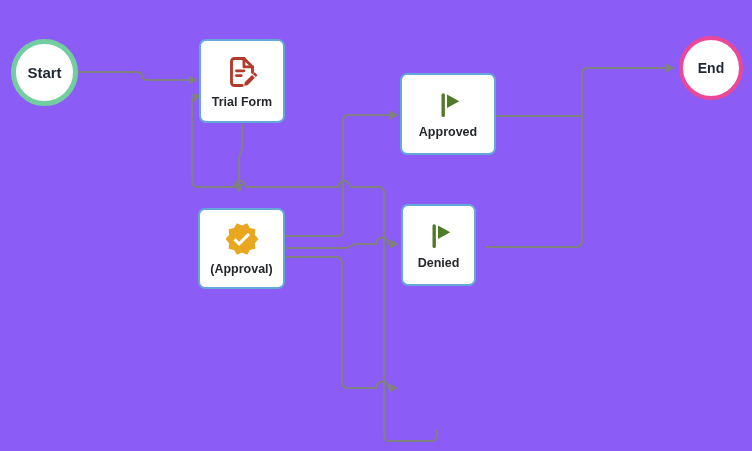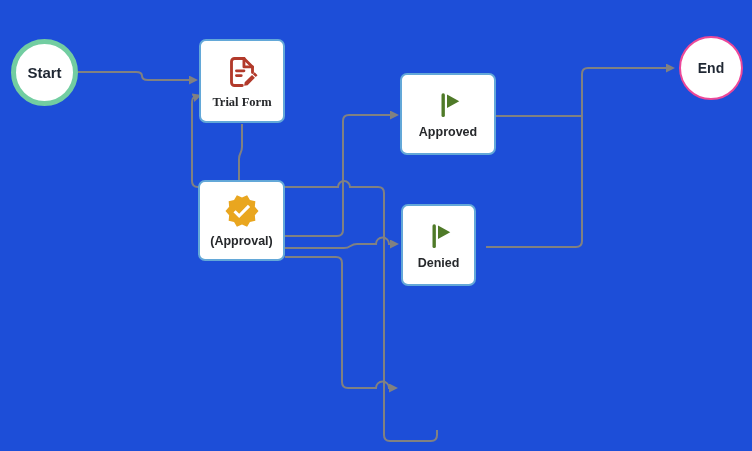--- a/index.html
+++ b/index.html
@@ -1,38 +1,38 @@
 <!DOCTYPE html>
 <html><head>
 <meta charset="utf-8">
 <style>
   html,body{margin:0;padding:0;background:#ffffff;}
   .canvas{
-    position:relative;width:752px;height:451px;background:#1d4ed8;overflow:hidden;
+    position:relative;width:752px;height:451px;background:#8b5cf6;overflow:hidden;
     font-family:"Liberation Sans", sans-serif;
   }
   svg.edges{position:absolute;left:0;top:0;width:752px;height:451px;}
   .edge{fill:none;stroke:#818181;stroke-width:2;}
   .node{
     position:absolute;box-sizing:border-box;background:#ffffff;
     border:2.5px solid #63a8d8;border-radius:7px;
     display:flex;flex-direction:column;align-items:center;justify-content:center;
     gap:5px;text-align:center;color:#26282b;font-weight:bold;font-size:12.5px;
     line-height:1.12;cursor:pointer;
   }
   .node .lbl{padding:0 3px;}
   .circle{
     position:absolute;box-sizing:border-box;background:#ffffff;border-radius:50%;
     display:flex;align-items:center;justify-content:center;
     color:#1f2733;font-weight:bold;cursor:pointer;
   }
   .circle.start{left:11px;top:39px;width:67px;height:67px;border:5px solid #72cda1;font-size:15px;}
-  .circle.end{left:679px;top:36px;width:64px;height:64px;border:2px solid #ec4899;font-size:14px;}
-  .n-trial{left:199px;top:39px;width:86px;height:84px;font-family:Liberation Serif, serif;}
-  .n-approval{left:198px;top:180px;width:87px;height:81px;}
+  .circle.end{left:679px;top:36px;width:64px;height:64px;border:4px solid #ec4899;font-size:14px;}
+  .n-trial{left:199px;top:39px;width:86px;height:84px;}
+  .n-approval{left:198px;top:208px;width:87px;height:81px;}
   .n-approved{left:400px;top:73px;width:96px;height:82px;}
   .n-denied{left:401px;top:204px;width:75px;height:82px;}
   .n-more{left:399px;top:348px;width:84px;height:82px;gap:3px;font-size:12px;}
   .icon{display:block;}
 </style>
 </head>
 <body>
 
 <div class="canvas">
 

